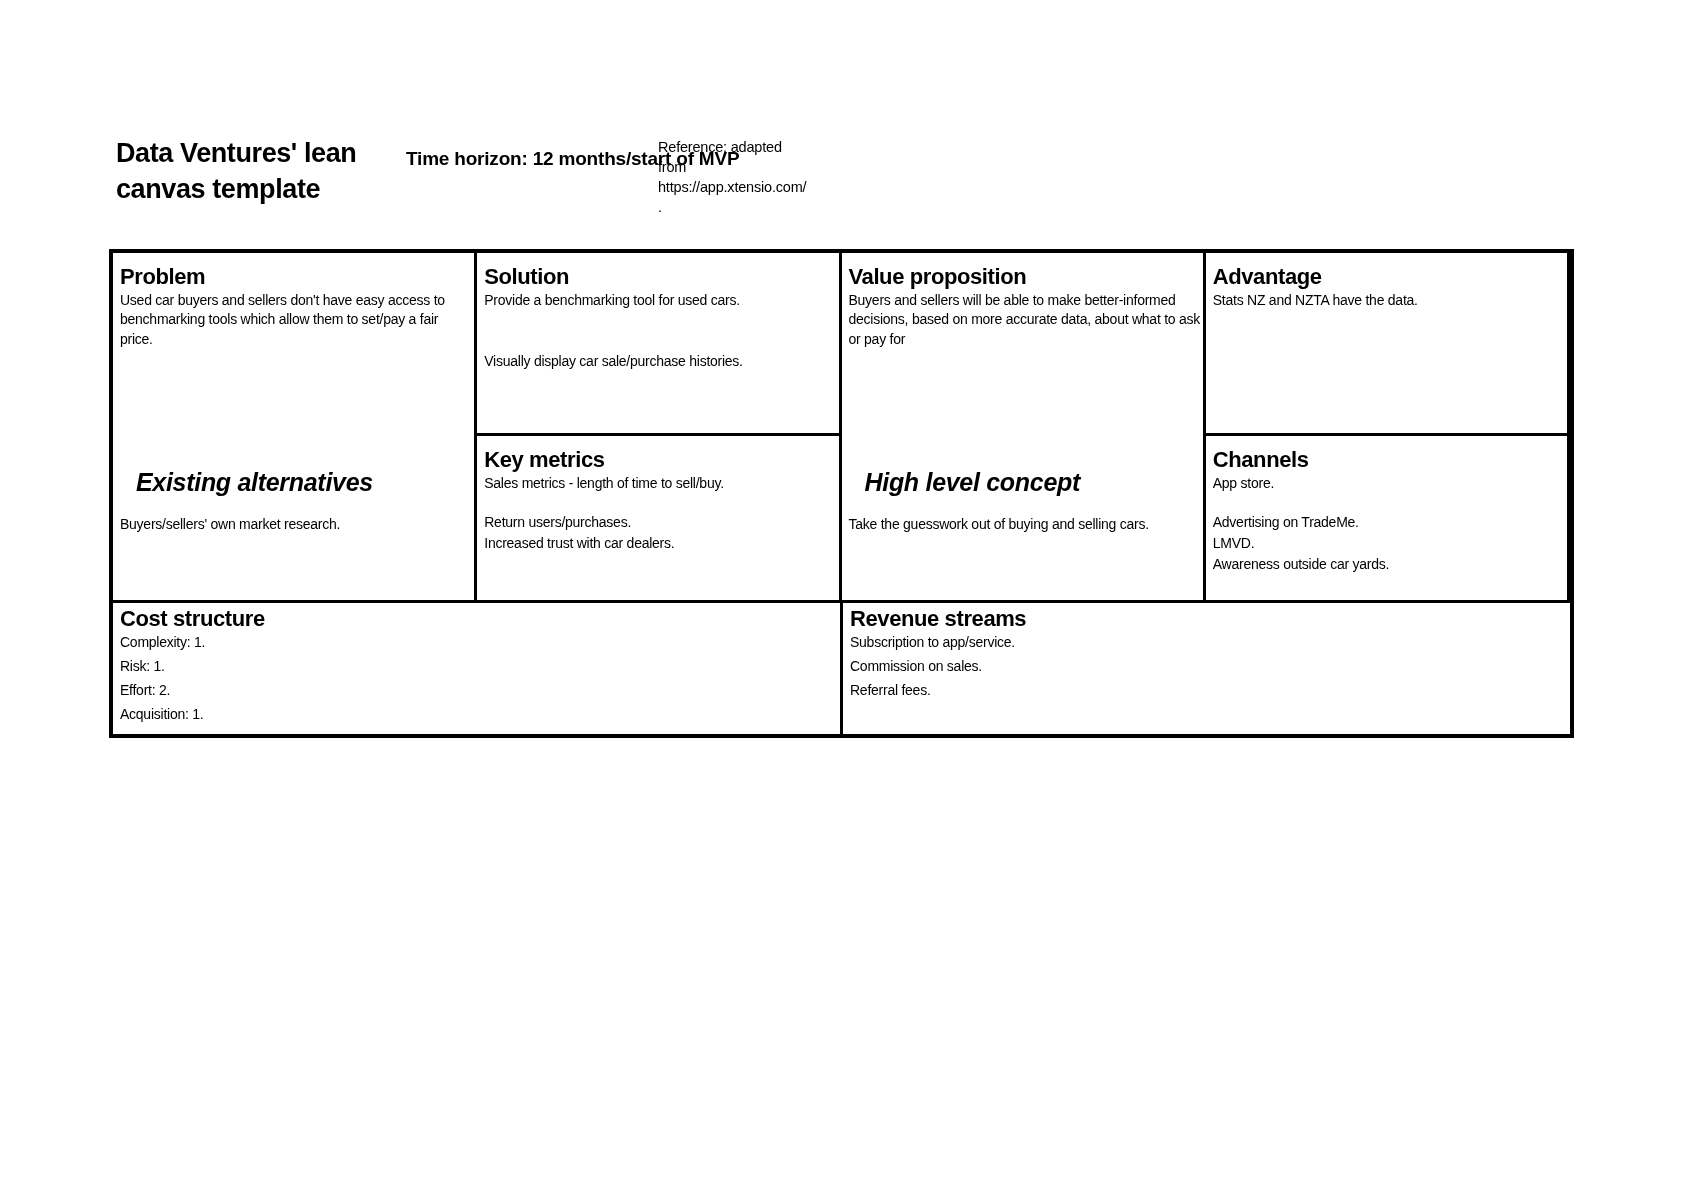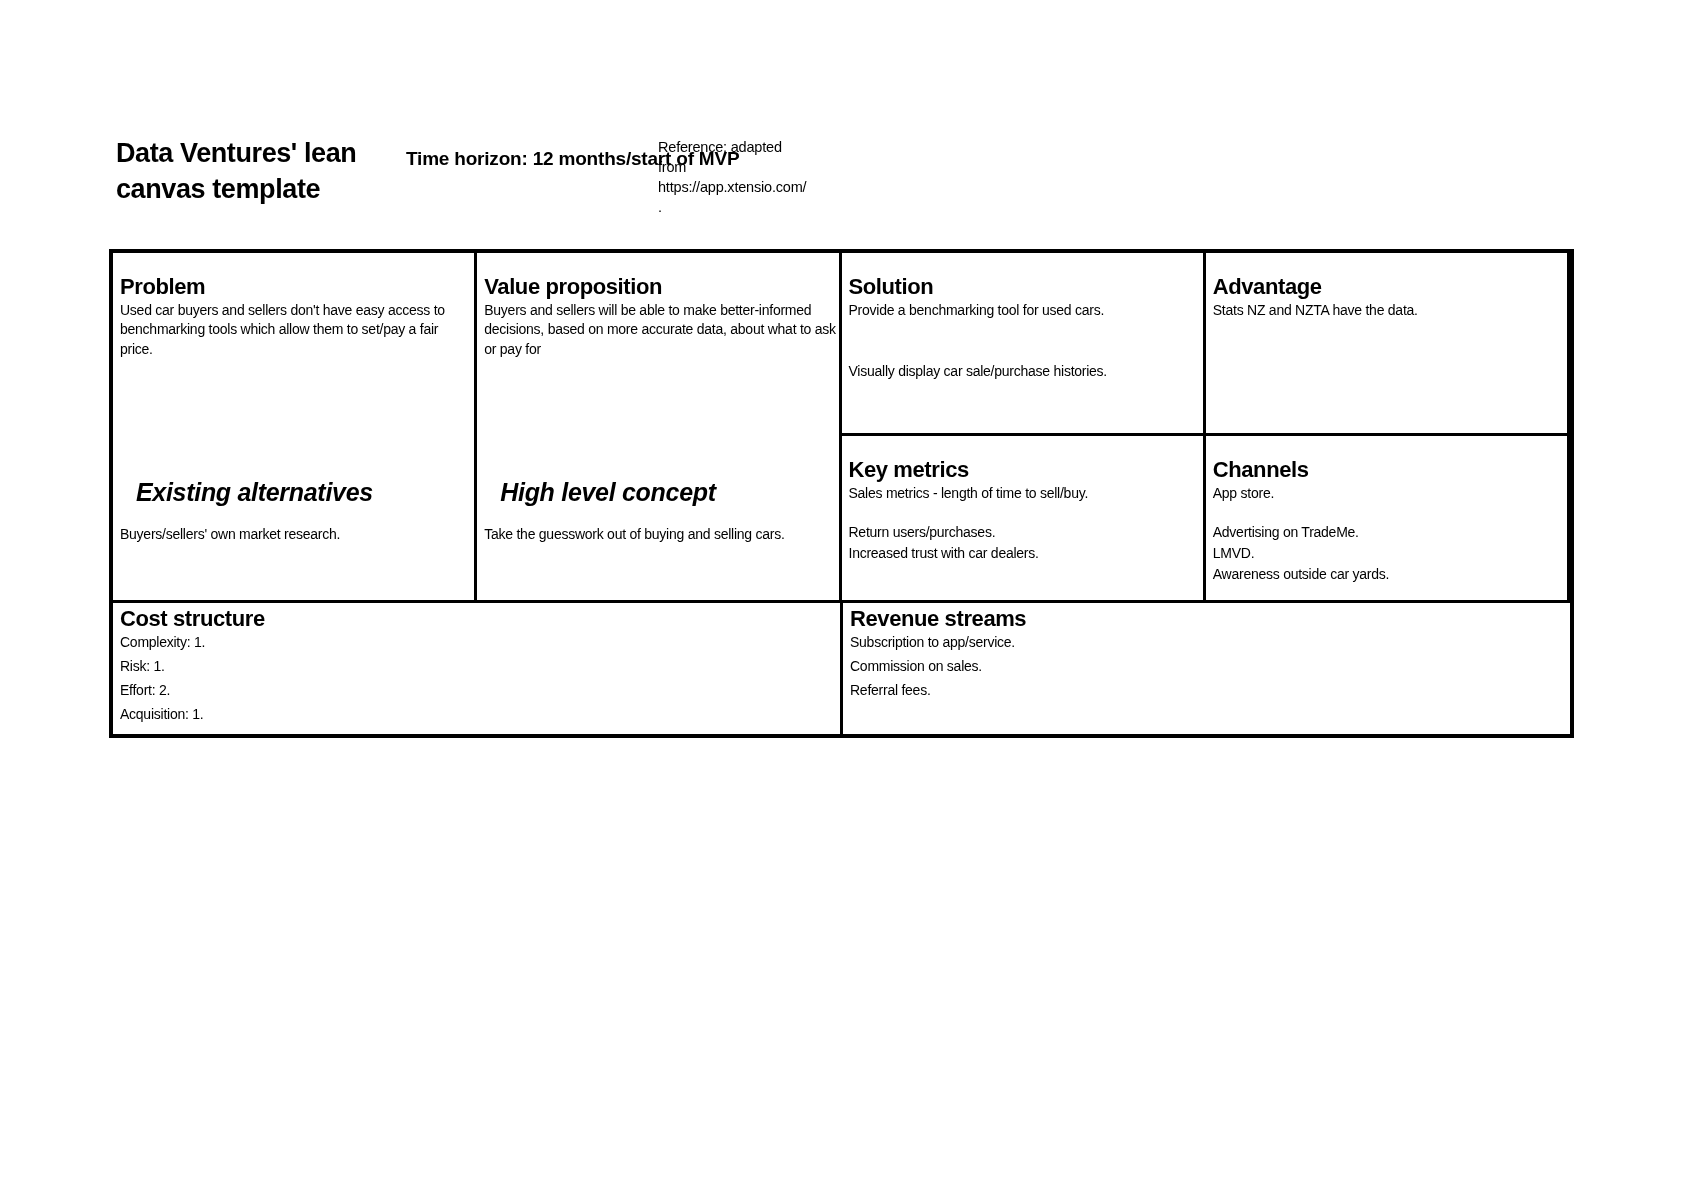--- a/index.html
+++ b/index.html
@@ -81,21 +81,21 @@
   .cellA {
     height: 183px;
     box-sizing: border-box;
     border-bottom: 3px solid #000;
     overflow: hidden;
   }
   .cellB { flex: 1 1 auto; overflow: hidden; }
   .sec1 { height: 183px; box-sizing: border-box; overflow: hidden; }
   .sec2 { flex: 1 1 auto; padding-top: 3px; overflow: hidden; }
 
-  .pad { padding: 20px 7px 2px 7px; }
+  .pad { padding: 10px 7px 2px 7px; }
 
   h2.cell-heading {
     margin: 0;
     font-size: 22px;
     font-weight: 700;
     line-height: 1.25;
     letter-spacing: -0.4px;
   }
   h3.sub-heading {
     margin: 16px;
@@ -153,41 +153,41 @@
           <h2 class="cell-heading">Problem</h2>
           <p class="body-text">Used car buyers and sellers don't have easy access to benchmarking tools which allow them to set/pay a fair price.</p>
         </div>
         <div class="sec2 pad">
           <h3 class="sub-heading">Existing alternatives</h3>
           <p class="body-text gap1" style="margin-top:8px">Buyers/sellers' own market research.</p>
         </div>
       </div>
 
       <div class="col with-right">
-        <div class="sec1 pad">
-          <h2 class="cell-heading">Value proposition</h2>
-          <p class="body-text tight-right">Buyers and sellers will be able to make better-informed decisions, based on more accurate data, about what to ask or pay for</p>
-        </div>
-        <div class="sec2 pad">
-          <h3 class="sub-heading">High level concept</h3>
-          <p class="body-text" style="margin-top:8px">Take the guesswork out of buying and selling cars.</p>
-        </div>
-      </div>
-
-      <div class="col with-right">
         <div class="cellA pad">
           <h2 class="cell-heading">Solution</h2>
           <p class="body-text nowrap tight-right">Provide a benchmarking tool for used cars.</p>
           <p class="body-text gap2">Visually display car sale/purchase histories.</p>
         </div>
         <div class="cellB pad">
           <h2 class="cell-heading">Key metrics</h2>
           <p class="body-text nowrap tight-right">Sales metrics - length of time to sell/buy.</p>
           <p class="body-text gap1">Return users/purchases.</p>
           <p class="body-text tightline">Increased trust with car dealers.</p>
+        </div>
+      </div>
+
+      <div class="col with-right">
+        <div class="sec1 pad">
+          <h2 class="cell-heading">Value proposition</h2>
+          <p class="body-text tight-right">Buyers and sellers will be able to make better-informed decisions, based on more accurate data, about what to ask or pay for</p>
+        </div>
+        <div class="sec2 pad">
+          <h3 class="sub-heading">High level concept</h3>
+          <p class="body-text" style="margin-top:8px">Take the guesswork out of buying and selling cars.</p>
         </div>
       </div>
 
       <div class="col with-right">
         <div class="cellA pad">
           <h2 class="cell-heading">Advantage</h2>
           <p class="body-text">Stats NZ and NZTA have the data.</p>
         </div>
         <div class="cellB pad">
           <h2 class="cell-heading">Channels</h2>

